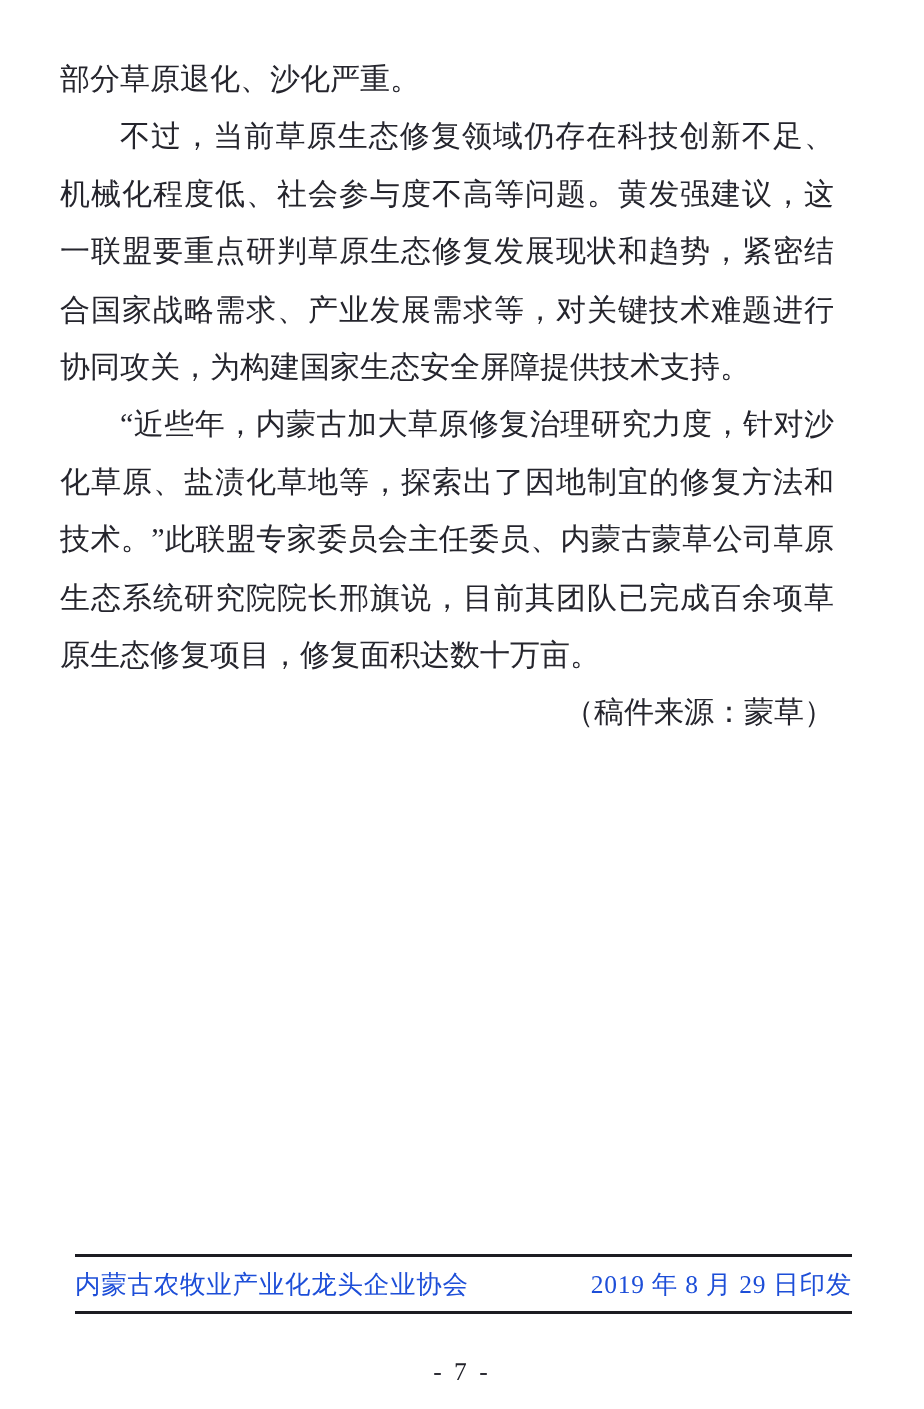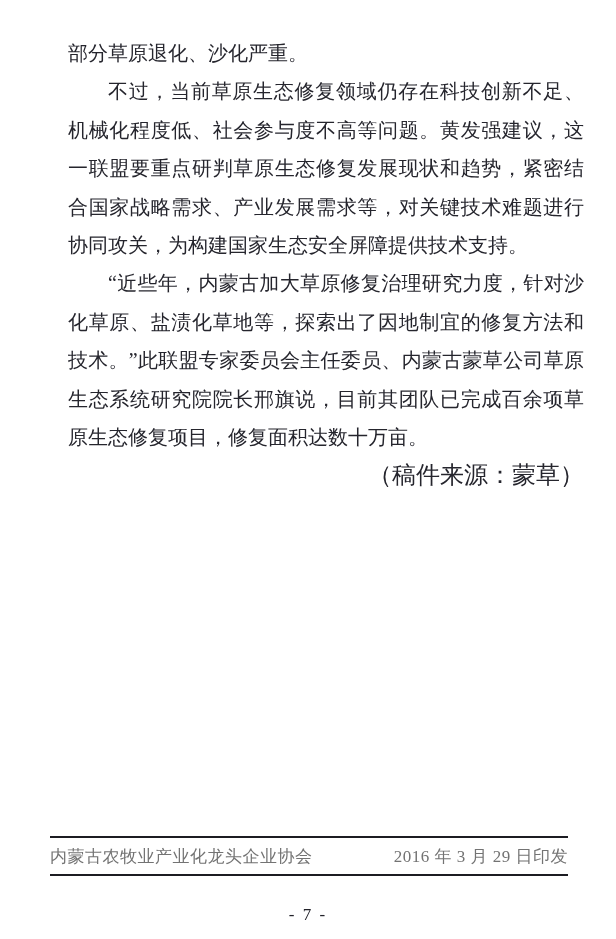--- a/index.html
+++ b/index.html
@@ -11,59 +11,59 @@
     position: relative;
     width: 616px;
     height: 939px;
     background: #ffffff;
     overflow: hidden;
     font-family: "Liberation Serif", "DejaVu Serif", serif;
     color: #25252d;
   }
   .content {
     position: absolute;
-    left: 68px;
+    left: 40px;
     top: 34px;
     width: 516px;
     font-size: 20px;
     line-height: 38.4px;
     text-align: justify;
     text-justify: inter-ideograph;
     word-break: break-all;
   }
   .content p {
     margin: 0;
     padding: 0;
     text-indent: 2em;
   }
   .content p.no-indent {
     text-indent: 0;
   }
   .source-note {
     margin: 0;
     text-align: right;
     text-indent: 0;
-    font-size: 24px;
+    font-size: 20px;
     line-height: 38.4px;
   }
   .footer {
     position: absolute;
     left: 50px;
     top: 836px;
     width: 518px;
     box-sizing: border-box;
     border-top: 2px solid #1c1c22;
     border-bottom: 2px solid #1c1c22;
     height: 40px;
     display: flex;
     justify-content: space-between;
     align-items: center;
     font-size: 17px;
     letter-spacing: 0.5px;
-    color: #737373;
+    color: #1d4ed8;
   }
   .footer .org {
     white-space: nowrap;
   }
   .footer .date {
     white-space: nowrap;
   }
   .page-number {
     position: absolute;
     left: 0;
@@ -82,18 +82,18 @@
 
   <div class="content">
     <p class="no-indent">部分草原退化、沙化严重。</p>
     <p>不过，当前草原生态修复领域仍存在科技创新不足、机械化程度低、社会参与度不高等问题。黄发强建议，这一联盟要重点研判草原生态修复发展现状和趋势，紧密结合国家战略需求、产业发展需求等，对关键技术难题进行协同攻关，为构建国家生态安全屏障提供技术支持。</p>
     <p>“近些年，内蒙古加大草原修复治理研究力度，针对沙化草原、盐渍化草地等，探索出了因地制宜的修复方法和技术。”此联盟专家委员会主任委员、内蒙古蒙草公司草原生态系统研究院院长邢旗说，目前其团队已完成百余项草原生态修复项目，修复面积达数十万亩。</p>
     <p class="source-note">（稿件来源：蒙草）</p>
   </div>
 
   <div class="footer">
     <span class="org">内蒙古农牧业产业化龙头企业协会</span>
-    <span class="date">2016 年 3 月 29 日印发</span>
+    <span class="date">2019 年 8 月 29 日印发</span>
   </div>
 
   <div class="page-number">- 7 -</div>
 
 </div>
 
 </body></html>

